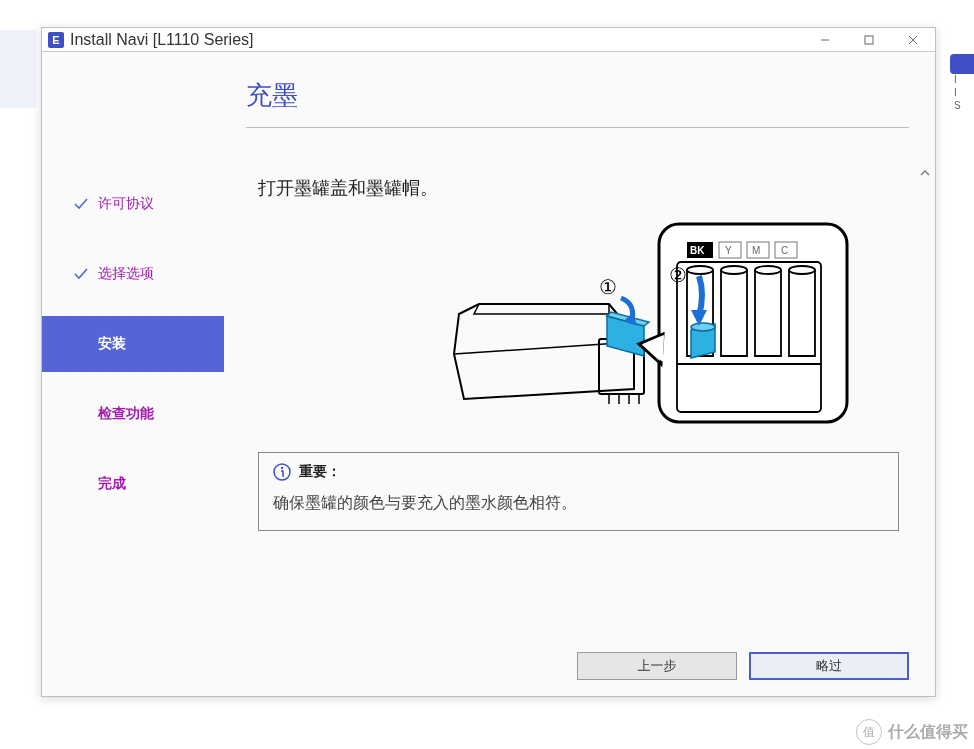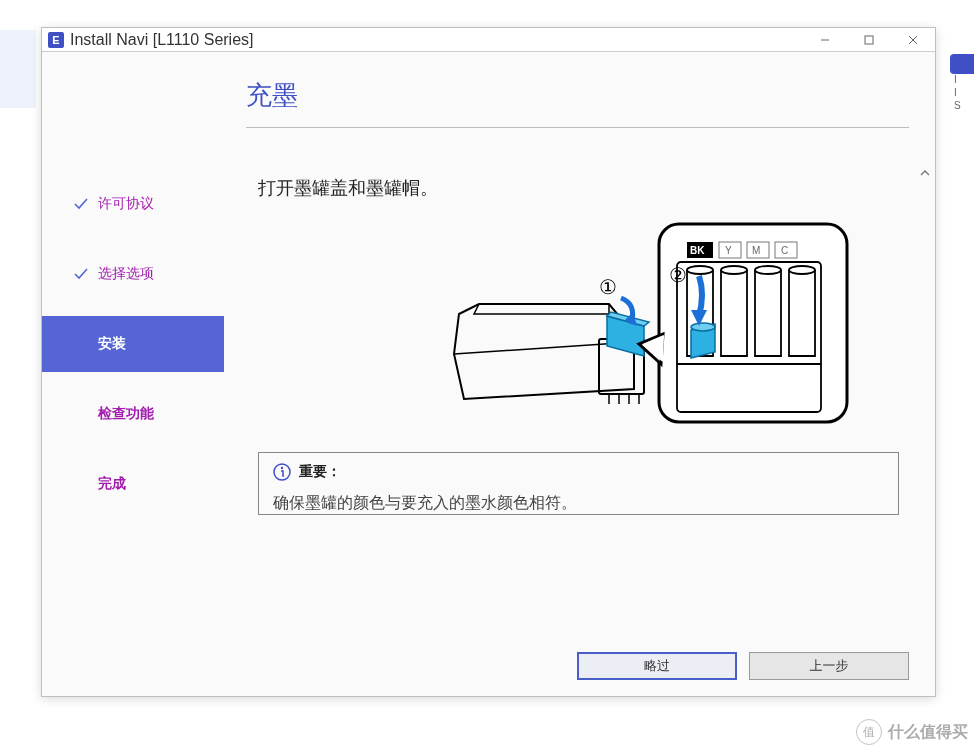--- a/index.html
+++ b/index.html
@@ -32,21 +32,21 @@
     .step.active { background: #5565d5; color: #fff; width: 182px; position: relative; }
     .step.active::after { content: ''; position: absolute; right: -14px; top: 0; width: 0; height: 0; border-top: 28px solid transparent; border-bottom: 28px solid transparent; border-right: 14px solid #fafafa; }
     .step.active::before { content: ''; position: absolute; right: 0; top: 0; width: 0; height: 0; border-top: 28px solid #5565d5; border-bottom: 28px solid #5565d5; border-right: 0; }
     .step.no-check { padding-left: 56px; font-weight: bold; }
     
     .main-col { flex: 1; padding: 98px 36px 0 12px; position: relative; }
     .instruction { font-size: 18px; color: #222; margin-bottom: 14px; }
     
     .diagram { width: 560px; height: 220px; margin: 0 auto 18px; position: relative; }
     
-    .important-box { border: 1px solid #888; padding: 10px 14px 0; margin-top: 4px; }
+    .important-box { border: 1px solid #888; padding: 10px 14px 16px; margin-top: 4px; }
     .important-head { display: flex; align-items: center; font-size: 14px; color: #222; font-weight: bold; margin-bottom: 12px; }
     .important-icon { width: 18px; height: 18px; margin-right: 8px; }
     .important-text { font-size: 16px; color: #444; }
     
     .scrollbar { position: absolute; right: 3px; top: 116px; width: 14px; }
     .scroll-arrow { width: 12px; height: 12px; color: #777; font-size: 10px; text-align: center; margin: 0 auto; }
     
     .button-row { position: absolute; bottom: 16px; right: 26px; display: flex; gap: 12px; }
     .btn { width: 160px; height: 28px; border: 1px solid #999; background: #e6e6e6; font-size: 13px; color: #333; display: flex; align-items: center; justify-content: center; cursor: pointer; }
     .btn.focused { border: 2px solid #4a5ec9; background: #eceef6; }
@@ -202,22 +202,22 @@
 
     <div class="scrollbar">
       <div class="scroll-arrow">
         <svg width="10" height="8" viewBox="0 0 10 8">
             <polyline points="1,6 5,2 9,6" fill="none" stroke="#777" stroke-width="1.4"></polyline>
           </svg>
       </div>
     </div>
 
     <div class="button-row">
+      <div class="btn">上一步</div>
       <div class="btn focused">略过</div>
-      <div class="btn">上一步</div>
     </div>
   </div>
 </div>
 
 <div class="watermark">
   <div class="wm-badge">值</div>
   <div class="wm-text">什么值得买</div>
 </div>
 
 </body></html>

